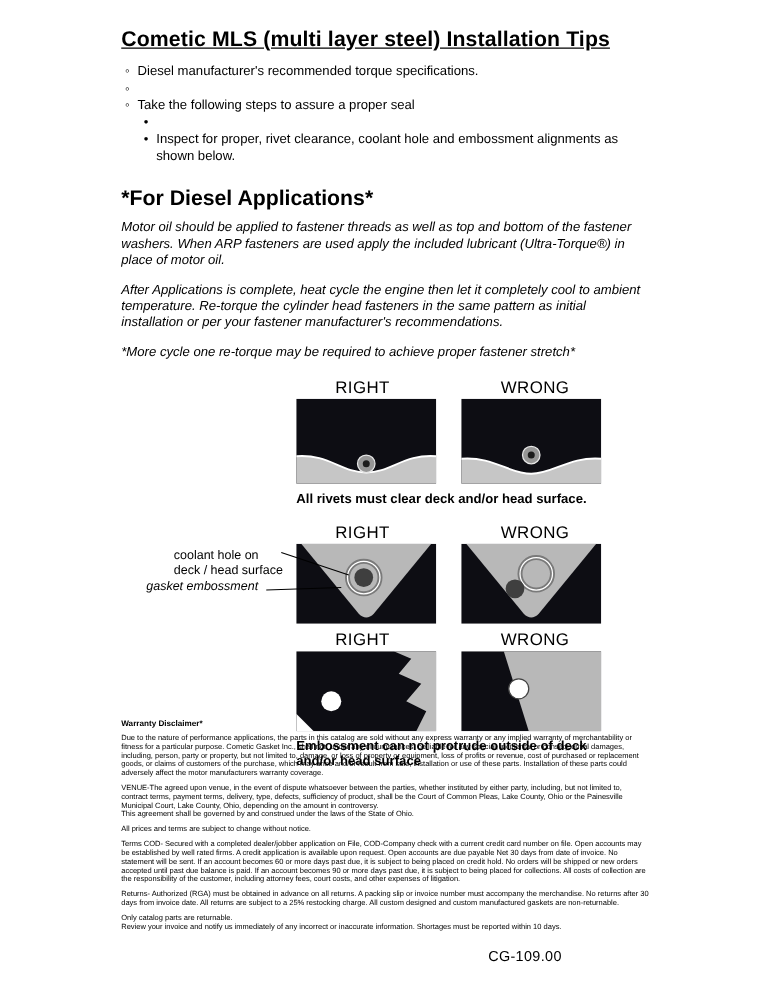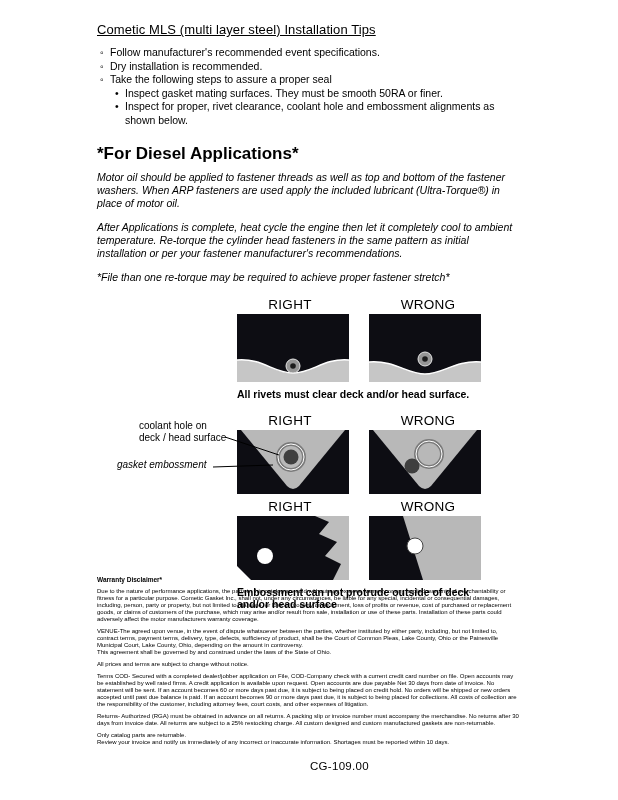--- a/index.html
+++ b/index.html
@@ -1,78 +1,76 @@
 <!DOCTYPE html>
 <html><head>
 <meta charset="utf-8">
 <style>
   html,body{margin:0;padding:0;}
   body{
     width:618px;height:800px;background:#ffffff;color:#000;
     font-family:"Liberation Sans", sans-serif;
   }
   .page{position:relative;width:618px;height:800px;overflow:hidden;padding:22px 98px 0 97px;box-sizing:border-box;background:#fff;}
-  .title{font-size:13px;font-weight:normal;text-decoration:underline;margin:0 0 9px 0;letter-spacing:.1px;}
+  .title{font-size:17px;font-weight:bold;text-decoration:underline;margin:0 0 9px 0;letter-spacing:.1px;}
   .tips{list-style:none;margin:0 0 0 3px;padding:0;font-size:10.5px;line-height:13.5px;}
   .tips li{display:flex;align-items:flex-start;}
   .tips li .b{width:10px;flex:none;}
   .tips li.sub{margin-left:15px;}
   .diesel-head{font-size:17px;font-weight:bold;margin:17px 0 7px 0;}
   .body{font-size:10.5px;line-height:13px;margin:0 0 11px 0;font-style:italic;}
   .diagrams{margin-left:140px;margin-top:13px;width:260px;}
   .diag-row{margin-bottom:5px;}
   .rel{position:relative;}
   .heads{display:flex;gap:32px;width:244px;margin-bottom:2px;}
   .heads span{width:112px;text-align:center;font-size:13.5px;letter-spacing:.3px;}
   .imgs{display:flex;gap:20px;}
   .imgs svg{display:block;}
   .cap{font-size:10.5px;line-height:12.5px;margin:6px 0 12px 0;white-space:pre-line;font-weight:bold;}
   .annot{position:absolute;font-size:10px;line-height:12px;white-space:pre-line;}
-  .a1{left:-98px;top:7px;width:90px;}
+  .a1{left:-98px;top:21px;width:90px;}
   .a2{left:-120px;top:46px;width:100px;font-style:italic;}
   .annot-lines{position:absolute;left:-30px;top:20px;pointer-events:none;}
   .legal{position:absolute;left:97px;right:98px;top:576px;font-size:6px;line-height:7px;}
   .legal p{margin:0 0 5px 0;white-space:pre-line;}
   .fp-head{font-weight:bold;font-size:6.5px;}
-  .footer{position:absolute;top:760px;left:310px;width:220px;text-align:left;font-size:11.5px;letter-spacing:.3px;}
+  .footer{position:absolute;top:760px;left:310px;width:220px;text-align:center;font-size:11.5px;letter-spacing:.3px;}
 </style>
 </head>
 <body>
 
 <div class="page">
 
   <h1 class="title">Cometic MLS (multi layer steel) Installation Tips</h1>
 
   <ul class="tips">
     <li>
       <span class="b">◦</span>
-      <span>Follow manufacturer's recommended event specifications.</span>
+      <span>Diesel manufacturer's recommended torque specifications.</span>
     </li>
     <li>
       <span class="b">◦</span>
-      <span>Dry installation is recommended.</span>
     </li>
     <li>
       <span class="b">◦</span>
       <span>Take the following steps to assure a proper seal</span>
     </li>
     <li class="sub">
       <span class="b">•</span>
-      <span>Inspect gasket mating surfaces.  They must be smooth 50RA or finer.</span>
     </li>
     <li class="sub">
       <span class="b">•</span>
       <span>Inspect for proper, rivet clearance, coolant hole and embossment alignments as shown below.</span>
     </li>
   </ul>
 
   <h2 class="diesel-head">*For Diesel Applications*</h2>
   <p class="body">Motor oil should be applied to fastener threads as well as top and bottom of the fastener washers. When ARP fasteners are used apply the included lubricant (Ultra-Torque®) in place of motor oil.</p>
   <p class="body">After Applications is complete, heat cycle the engine then let it completely cool to ambient temperature. Re-torque the cylinder head fasteners in the same pattern as initial installation or per your fastener manufacturer's recommendations.</p>
-  <p class="body">*File than one re-torque may be required to achieve proper fastener stretch*</p>
+  <p class="body">*More cycle one re-torque may be required to achieve proper fastener stretch*</p>
 
   <div class="diagrams">
 
     <div class="diag-row">
       <div class="heads">
         <span>RIGHT</span>
         <span>WRONG</span>
       </div>
       <div class="imgs">
         <svg width="112" height="68" viewBox="0 0 112 68">

